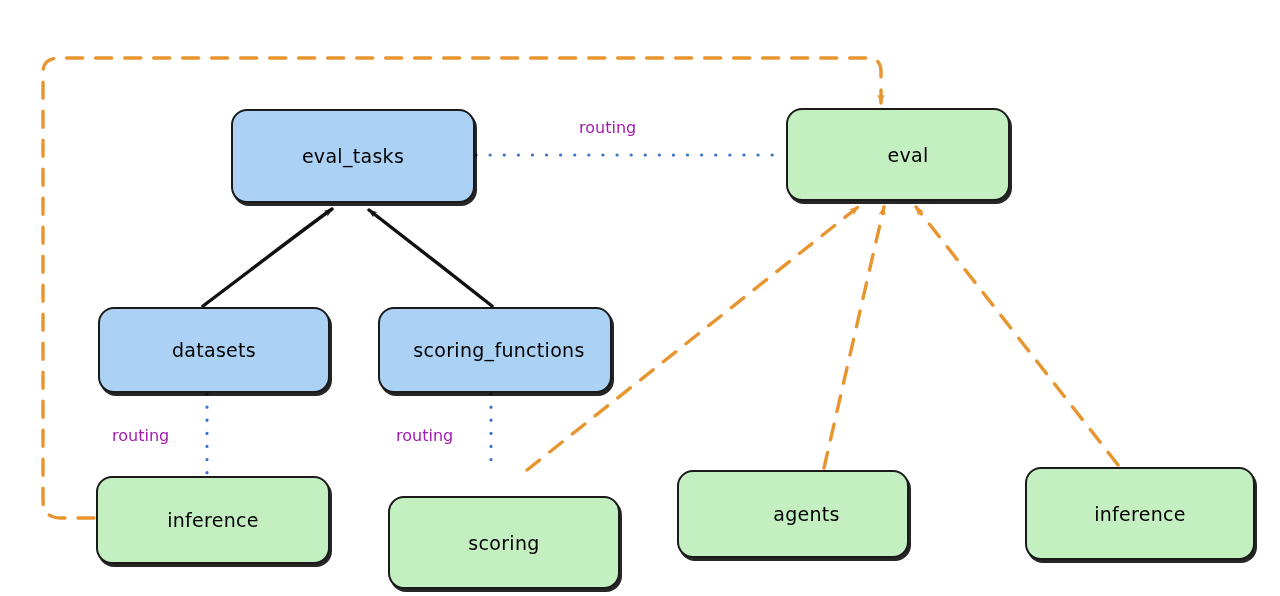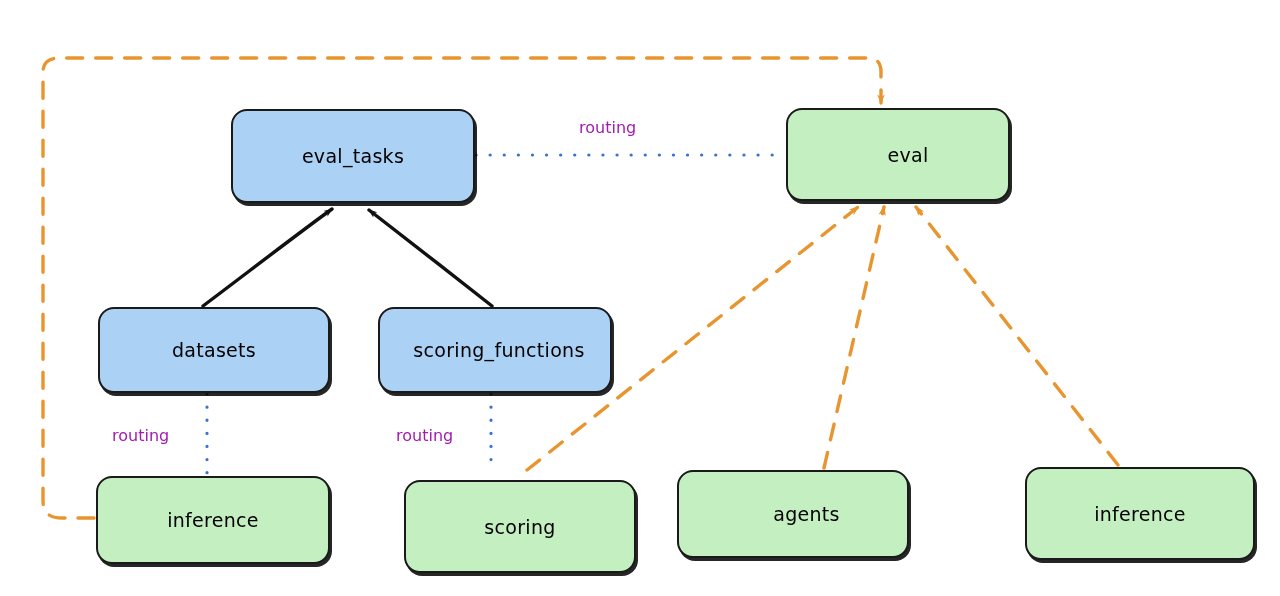--- a/index.html
+++ b/index.html
@@ -117,21 +117,21 @@
   </div>
 
   <div class="node blue" style="left:378px; top:307px; width:234px; height:86px;padding-left:8px;">
     <span>scoring_functions</span>
   </div>
 
   <div class="node green" style="left:96px; top:476px; width:234px; height:88px;">
     <span>inference</span>
   </div>
 
-  <div class="node green" style="left:388px; top:480px; width:232px; height:93px;margin-left:16px;">
+  <div class="node green" style="left:388px; top:496px; width:232px; height:93px;">
     <span>scoring</span>
   </div>
 
   <div class="node green" style="left:677px; top:470px; width:232px; height:88px;padding-left:27px;">
     <span>agents</span>
   </div>
 
   <div class="node green" style="left:1025px; top:467px; width:230px; height:93px;">
     <span>inference</span>
   </div>

